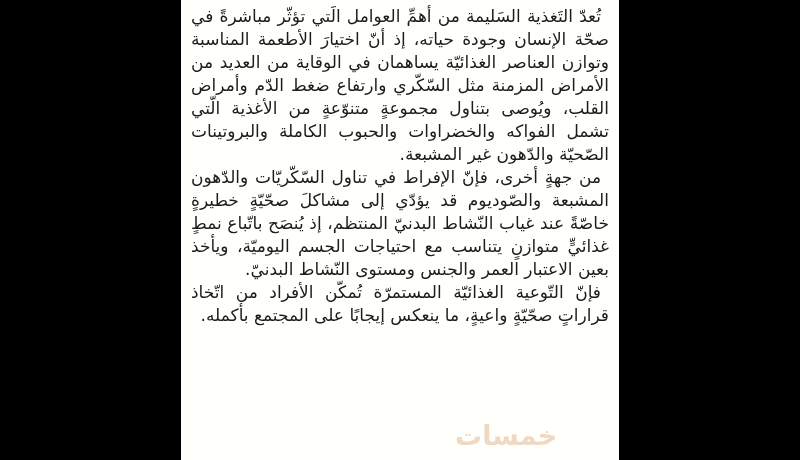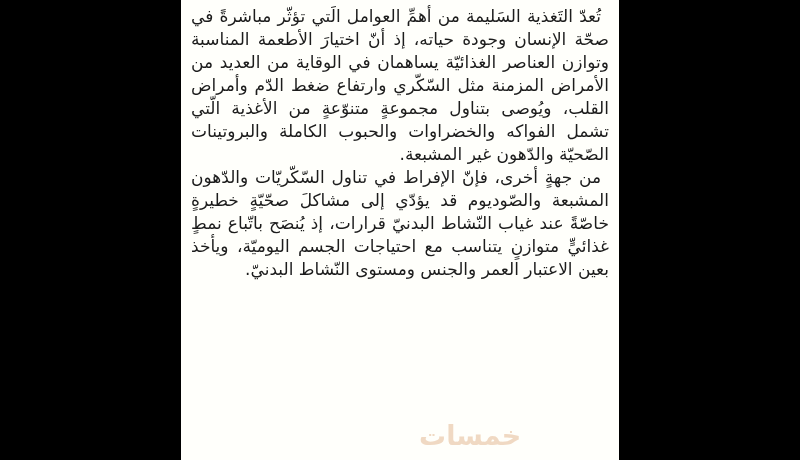--- a/index.html
+++ b/index.html
@@ -52,22 +52,23 @@
     margin: 0;
   }
 </style>
 </head>
 <body style="background: rgb(0, 0, 0);">
 
 <div class="stage">
   <div class="bar left" style="background: rgb(0, 0, 0);"></div>
 
   <div class="page" style="background: rgb(255, 255, 251);">
-    <div class="watermark" style="color: rgb(226, 180, 140);">خمسات</div>
+    <div class="watermark" style="color: rgb(226, 180, 140); margin-left: 36px;">خمسات</div>
 
     <div class="article" style="color: rgb(28, 28, 28);">
       <p>تُعدّ التَغذية السَليمة من أهمِّ العوامل الَتي تؤثّر مباشرةً في صحّة الإنسان وجودة حياته، إذ أنّ اختيارَ الأطعمة المناسبة وتوازن العناصر الغذائيّة يساهمان في الوقاية من العديد من الأمراض المزمنة مثل السّكّري وارتفاع ضغط الدّم وأمراض القلب، ويُوصى بتناول مجموعةٍ متنوّعةٍ من الأغذية الّتي تشمل الفواكه والخضراوات والحبوب الكاملة والبروتينات الصّحيّة والدّهون غير المشبعة.</p>
-      <p>من جهةٍ أخرى، فإنّ الإفراط في تناول السّكّريّات والدّهون المشبعة والصّوديوم قد يؤدّي إلى مشاكلَ صحّيّةٍ خطيرةٍ خاصّةً عند غياب النّشاط البدنيّ قرارات، إذ يُنصَح باتّباع نمطٍ غذائيٍّ متوازنٍ يتناسب مع احتياجات الجسم اليوميّة، ويأخذ بعين الاعتبار العمر والجنس ومستوى النّشاط البدنيّ.</p>
+      <p>من جهةٍ أخرى، فإنّ الإفراط في تناول السّكّريّات والدّهون المشبعة والصّوديوم قد يؤدّي إلى مشاكلَ صحّيّةٍ خطيرةٍ خاصّةً عند غياب النّشاط البدنيّ المنتظم، إذ يُنصَح باتّباع نمطٍ غذائيٍّ متوازنٍ يتناسب مع احتياجات الجسم اليوميّة، ويأخذ بعين الاعتبار العمر والجنس ومستوى النّشاط البدنيّ.</p>
+      <p>فإنّ التّوعية الغذائيّة المستمرّة تُمكّن الأفراد من اتّخاذ قراراتٍ صحّيّةٍ واعيةٍ، ما ينعكس إيجابًا على المجتمع بأكمله.</p>
     </div>
   </div>
 
   <div class="bar right" style="background: rgb(0, 0, 0);"></div>
 </div>
 
 </body></html>

